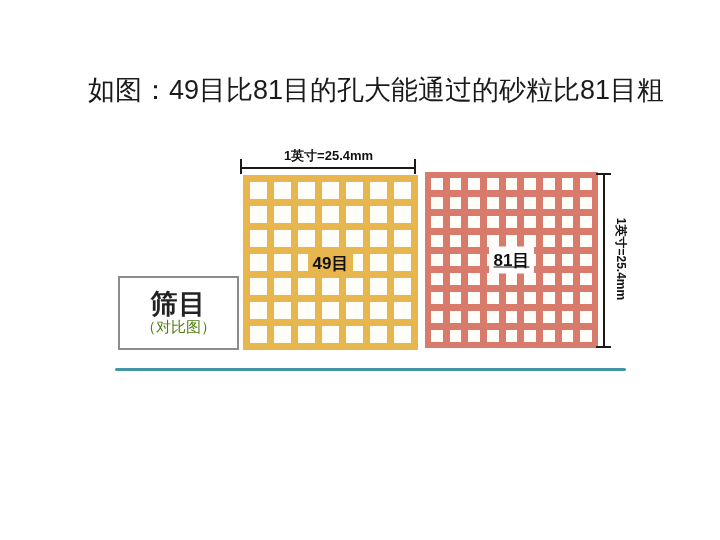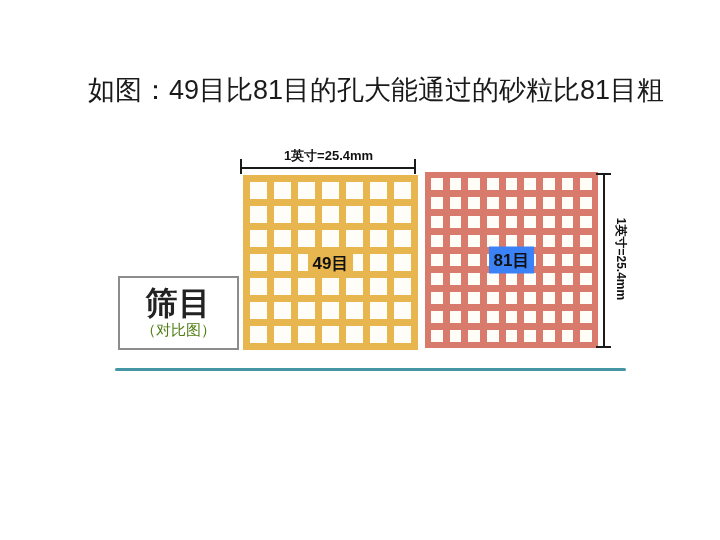--- a/index.html
+++ b/index.html
@@ -39,21 +39,21 @@
     font-size:17px;font-weight:bold;color:#111;padding:2px 5px;white-space:nowrap;
   }
   .mesh-49{left:243px;top:175px;width:175px;height:175px;}
   .mesh-81{left:425px;top:172px;width:173px;height:176px;}
   
   .legend-box{
     position:absolute;left:118px;top:276px;width:117px;height:70px;
     background:#fff;border:2px solid #8c8c8c;display:flex;flex-direction:column;
     align-items:center;justify-content:center;
   }
-  .legend-title{font-size:32px;font-weight:600;color:#222;line-height:1.05;letter-spacing:1px;}
+  .legend-title{font-size:27px;font-weight:600;color:#222;line-height:1.05;letter-spacing:1px;}
   .legend-sub{font-size:15px;color:#4d7c0f;line-height:1.2;}
   
   .divider{position:absolute;left:115px;top:368px;width:511px;height:3px;border-radius:2px;}
   .caption{
     position:absolute;left:100px;top:380px;width:540px;text-align:center;
     font-size:31px;font-weight:500;color:#111;white-space:nowrap;
   }
 </style>
 </head>
 <body>
@@ -199,21 +199,21 @@
         <div class="hole" style="background: rgb(254, 253, 248);"></div>
         <div class="hole" style="background: rgb(254, 253, 248);"></div>
         <div class="hole" style="background: rgb(254, 253, 248);"></div>
         <div class="hole" style="background: rgb(254, 253, 248);"></div>
         <div class="hole" style="background: rgb(254, 253, 248);"></div>
         <div class="hole" style="background: rgb(254, 253, 248);"></div>
         <div class="hole" style="background: rgb(254, 253, 248);"></div>
         <div class="hole" style="background: rgb(254, 253, 248);"></div>
         <div class="hole" style="background: rgb(254, 253, 248);"></div>
       </div>
-    <span class="mesh-label" style="background: #3b82f6;">81目</span>
+    <span class="mesh-label" style="background: #ffffff; text-decoration: underline;">81目</span>
   </div>
 
   <div class="rightdim-line" style="background: rgb(26, 26, 26);"></div>
   <div class="rightdim-tick-t" style="background: rgb(26, 26, 26);"></div>
   <div class="rightdim-tick-b" style="background: rgb(26, 26, 26);"></div>
   <div class="rightdim-label">1英寸=25.4mm</div>
 
   <div class="legend-box" style="border-color: rgb(140, 140, 140);">
     <div class="legend-title">筛目</div>
     <div class="legend-sub">（对比图）</div>

